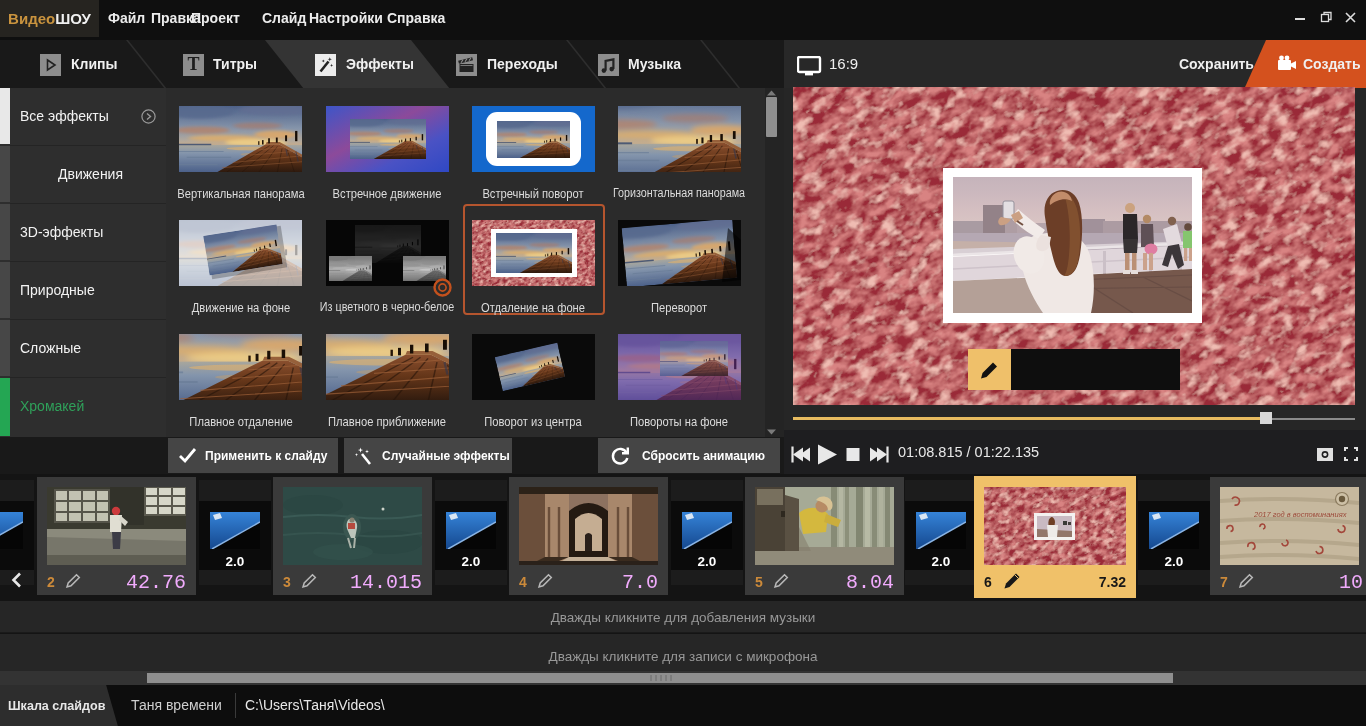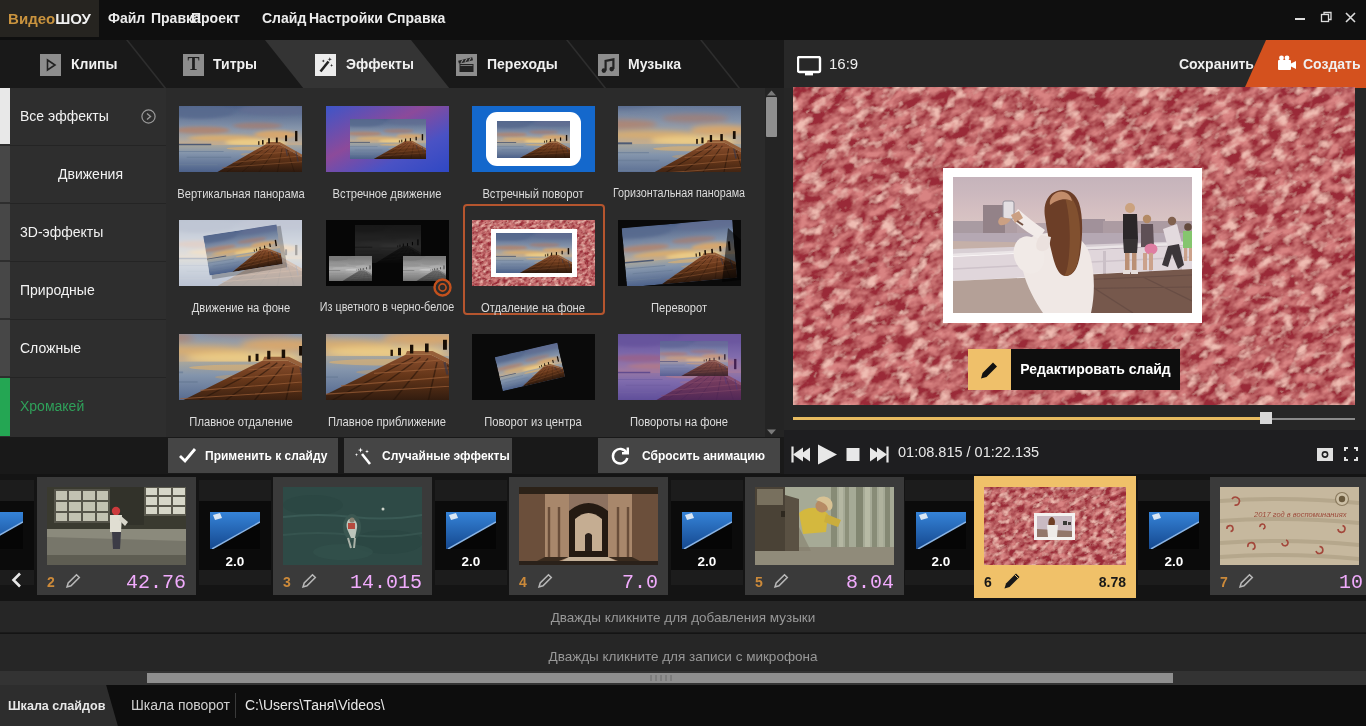--- a/index.html
+++ b/index.html
@@ -399,21 +399,20 @@
       <path d="M64 44 L70 48" stroke="#6a4a3a" stroke-width="2"></path>
     </g>
     <rect width="239" height="136" fill="#e8a8b0" opacity="0.07"></rect>
   </svg>
 
   <div style="left:968px; top:349px; width:43px; height:41px; background:#efc06a;"></div>
   <svg style="left:978px; top:359px;" width="23" height="22" viewBox="0 0 23 22">
     <path d="M3 19.5 L4.5 14 L15 3.5 L19 7.5 L8.5 18 Z" fill="#121212"></path>
   </svg>
   <div style="left:1011px; top:349px; width:169px; height:41px; background:#0e0e0e;"></div>
-  <div style="left:1011px; top:349px; width:169px; height:41px; line-height:41px; text-align:center; color:#fff; font-size:14px; font-weight:bold;">Редактировать слайд</div>
 
   <div style="left:793px; top:418px; width:562px; height:2px; background:#8a8a8a;"></div>
   <div style="left:793px; top:417px; width:472px; height:3px; background:#e8bc60;"></div>
   <div style="left:1260px; top:412px; width:12px; height:12px; background:#d8d8d8;"></div>
 
   <div style="left:784px; top:430px; width:582px; height:44px; background:#1e1e20;"></div>
   <svg style="left:790px; top:444px;" width="100" height="21" viewBox="0 0 100 21">
     <path d="M2.5 2.5 V18.5" stroke="#e8e8e8" stroke-width="2.2"></path>
     <polygon points="3,10.5 13,3.5 13,17.5" fill="#e8e8e8"></polygon>
     <polygon points="10,10.5 20,3.5 20,17.5" fill="#e8e8e8"></polygon>
@@ -613,21 +612,21 @@
       <path d="M66 31 C 64 33 64 37 65 41 L 70 43 L 71 35 C 71 32 69 30 67.5 30 Z" fill="#6e3f26"></path>
       <path d="M63 38 L74 38 L73 50 L64 50 Z" fill="#eeebe8"></path>
       <rect x="79" y="34" width="4" height="4" fill="#3a3a36"></rect>
       <rect x="84" y="35" width="3" height="3" fill="#44403c"></rect>
     </svg>
     <div style="left:10px; top:98px; font-size:14px; font-weight:bold; color:#181818;">6</div>
     <svg style="left:28px; top:94px;" width="21" height="21" viewBox="0 0 21 21">
         <path d="M2.5 18.5 L4 13.5 L14 3.5 L17.5 7 L7.5 17 Z" fill="#181818"></path>
         <path d="M13 5 L16 8" stroke="#f0c169" stroke-width="1"></path>
       </svg>
-    <div style="right:10px; top:98px; font-size:14px; font-weight:bold; color:#181818;">8.78</div>
+    <div style="right:10px; top:98px; font-size:14px; font-weight:bold; color:#181818;">7.32</div>
   </div>
 
   <div class="transcard" style="left:1138px;">
     <div style="left:0; top:21px; width:72px; height:69px; background:#0b0b0b;"></div>
     <svg style="left:11px; top:32px;" width="50" height="37" viewBox="0 0 50 37">
       <rect width="50" height="37" fill="#050505"></rect>
       <polygon points="0,0 50,0 50,10 2,37 0,37" fill="url(#blg)"></polygon>
       <path d="M50 10 L2 37" stroke="#8ab4e4" stroke-width="1.5"></path>
       <polygon points="3,3 10,1 12,6 5,8" fill="#d8e6f4"></polygon>
     </svg>
@@ -657,17 +656,17 @@
   <div style="left:0; top:671px; width:1366px; height:14px; background:#333;">
     <div style="left:147px; top:2px; width:1026px; height:10px; background:#8f8f8f;"></div>
     <svg style="left:650px; top:4px;" width="22" height="6" viewBox="0 0 22 6">
         <path d="M1 0 V6 M6 0 V6 M11 0 V6 M16 0 V6 M21 0 V6" stroke="#6a6a6a" stroke-width="1"></path>
       </svg>
   </div>
 
   <div style="left:0; top:685px; width:1366px; height:41px; background:#0d0d0d; overflow:hidden;">
     <div style="left:-10px; top:0; width:122px; height:41px; background:#2d2d2d; transform:skewX(16deg);"></div>
     <div style="left:8px; top:0; line-height:41px; font-weight:bold; color:#e8e8e8; font-size:13.5px; transform:scaleX(0.93); transform-origin:0 50%;">Шкала слайдов</div>
-    <div style="left:131px; top:0; line-height:41px; color:#cfcfcf; font-size:14px;">Шкала поворот</div>
+    <div style="left:131px; top:0; line-height:41px; color:#cfcfcf; font-size:14px;">Таня времени</div>
     <div style="left:235px; top:8px; width:1px; height:25px; background:#3a3a3a;"></div>
     <div style="left:245px; top:0; line-height:41px; color:#e8e8e8; font-size:14px;">C:\Users\Таня\Videos\</div>
   </div>
 </div>
 
 </body></html>

